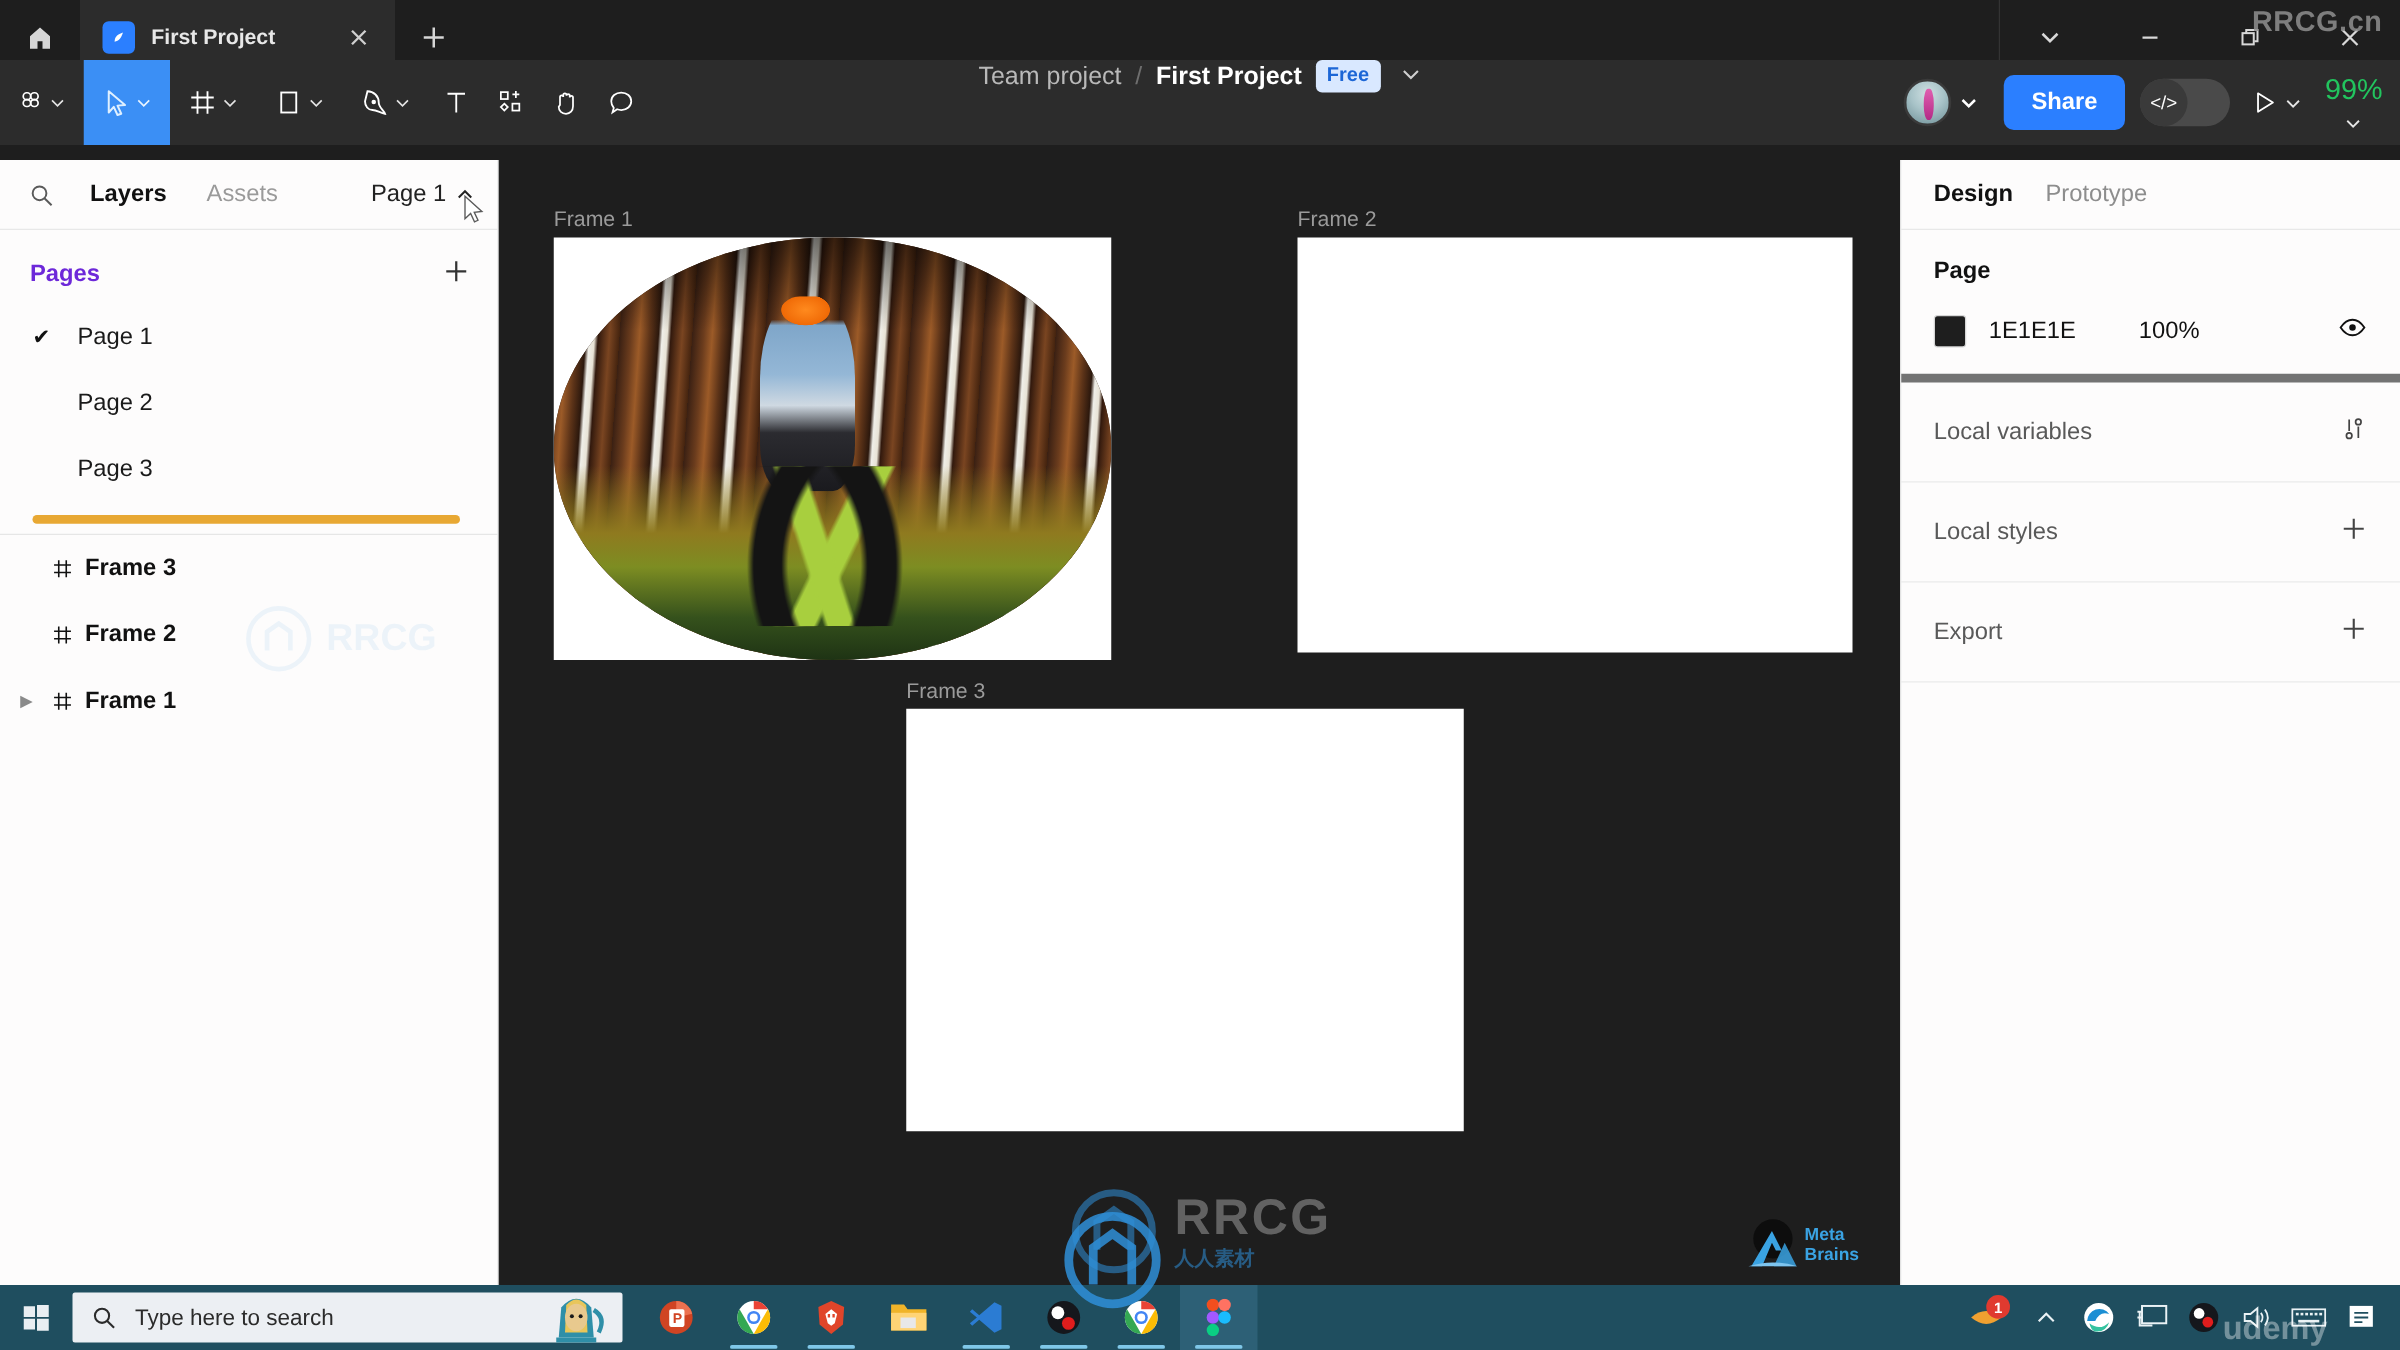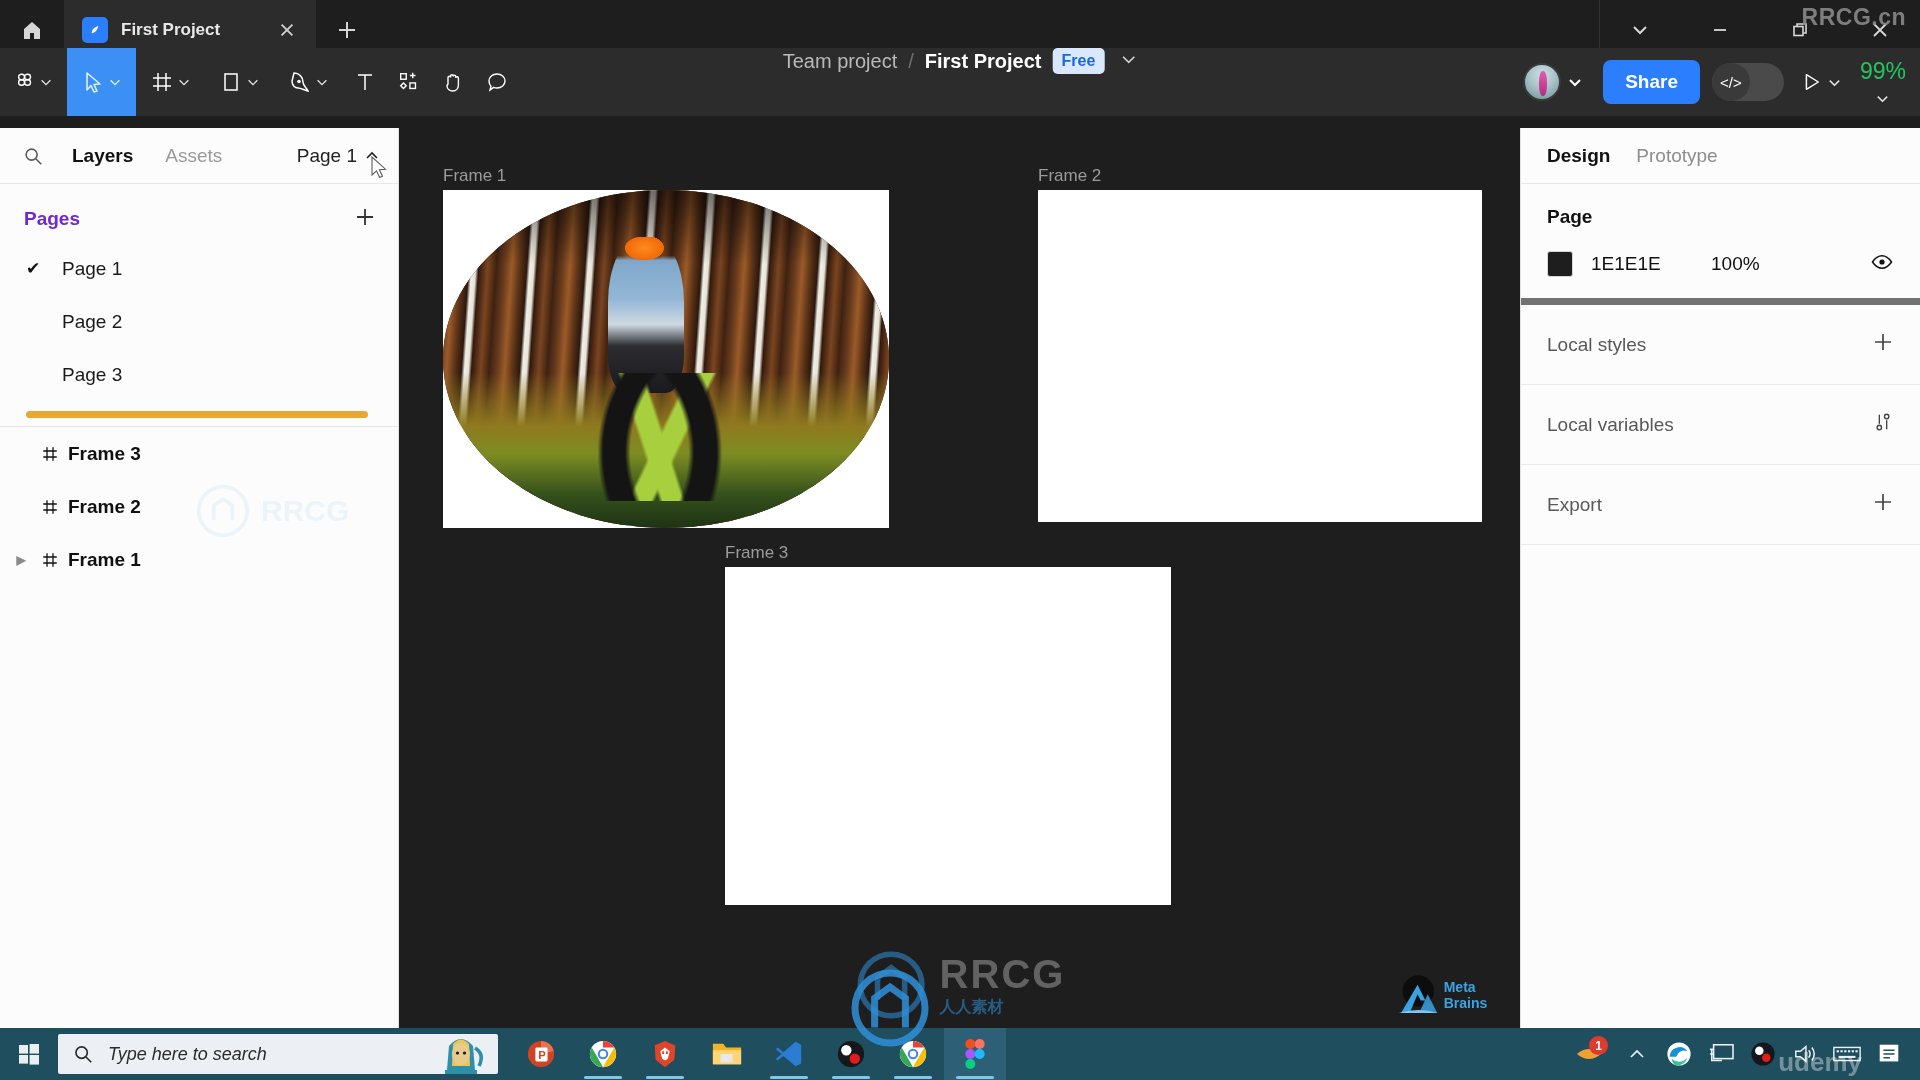--- a/index.html
+++ b/index.html
@@ -239,21 +239,21 @@
   .taskbar {
     position: absolute; left: 0; bottom: 0; width: 1920px; height: 52px;
     background: #1f4e5f; display: flex; align-items: center;
   }
   .tb-start { width: 58px; height: 52px; display: flex; align-items: center; justify-content: center; }
   .tb-search {
     width: 440px; height: 40px; background: #eceff3; border-radius: 2px;
     display: flex; align-items: center; gap: 14px; padding: 0 14px;
     position: relative; overflow: hidden;
   }
-  .tb-search-text { font-size: 18px; color: #2b2b2b; font-style: italic; }
+  .tb-search-text { font-size: 18px; color: #2b2b2b; }
   .tb-pharaoh {
     position: absolute; right: 4px; top: -4px; width: 66px; height: 56px;
   }
   .tb-apps { display: flex; align-items: center; gap: 0; margin-left: 12px; }
   .tb-app {
     width: 62px; height: 52px; display: flex; align-items: center; justify-content: center;
     position: relative;
   }
   .tb-app.open::after {
     content: ""; position: absolute; bottom: 1px; left: 12px; right: 12px;
@@ -592,38 +592,38 @@
         <div class="fill-eye">
           <svg width="24" height="24" viewBox="0 0 24 24">
             <path d="M2.5 12 C5.5 7.5 8.8 5.8 12 5.8 C15.2 5.8 18.5 7.5 21.5 12 C18.5 16.5 15.2 18.2 12 18.2 C8.8 18.2 5.5 16.5 2.5 12 Z" stroke="#111" stroke-width="1.5" fill="none"></path>
             <circle cx="12" cy="12" r="2.6" fill="#111"></circle>
           </svg>
         </div>
       </div>
     </div>
 
     <div class="rp-row">
-      <span>Local styles</span>
-      <span class="act">
-        <svg width="22" height="22" viewBox="0 0 22 22">
-          <path d="M11 3 V19 M3 11 H19" stroke="#444" stroke-width="1.7" fill="none"></path>
-        </svg>
-      </span>
-    </div>
-
-    <div class="rp-row">
       <span>Local variables</span>
       <span class="act">
         <svg width="22" height="22" viewBox="0 0 24 24">
           <g stroke="#444" stroke-width="1.5" fill="none">
             <path d="M8 4 V14"></path>
               <circle cx="8" cy="18" r="2.4"></circle>
             <path d="M16 10 V20"></path>
               <circle cx="16" cy="6" r="2.4"></circle>
           </g>
+        </svg>
+      </span>
+    </div>
+
+    <div class="rp-row">
+      <span>Local styles</span>
+      <span class="act">
+        <svg width="22" height="22" viewBox="0 0 22 22">
+          <path d="M11 3 V19 M3 11 H19" stroke="#444" stroke-width="1.7" fill="none"></path>
         </svg>
       </span>
     </div>
 
     <div class="rp-row">
       <span>Export</span>
       <span class="act">
         <svg width="22" height="22" viewBox="0 0 22 22">
           <path d="M11 3 V19 M3 11 H19" stroke="#444" stroke-width="1.7" fill="none"></path>
         </svg>

